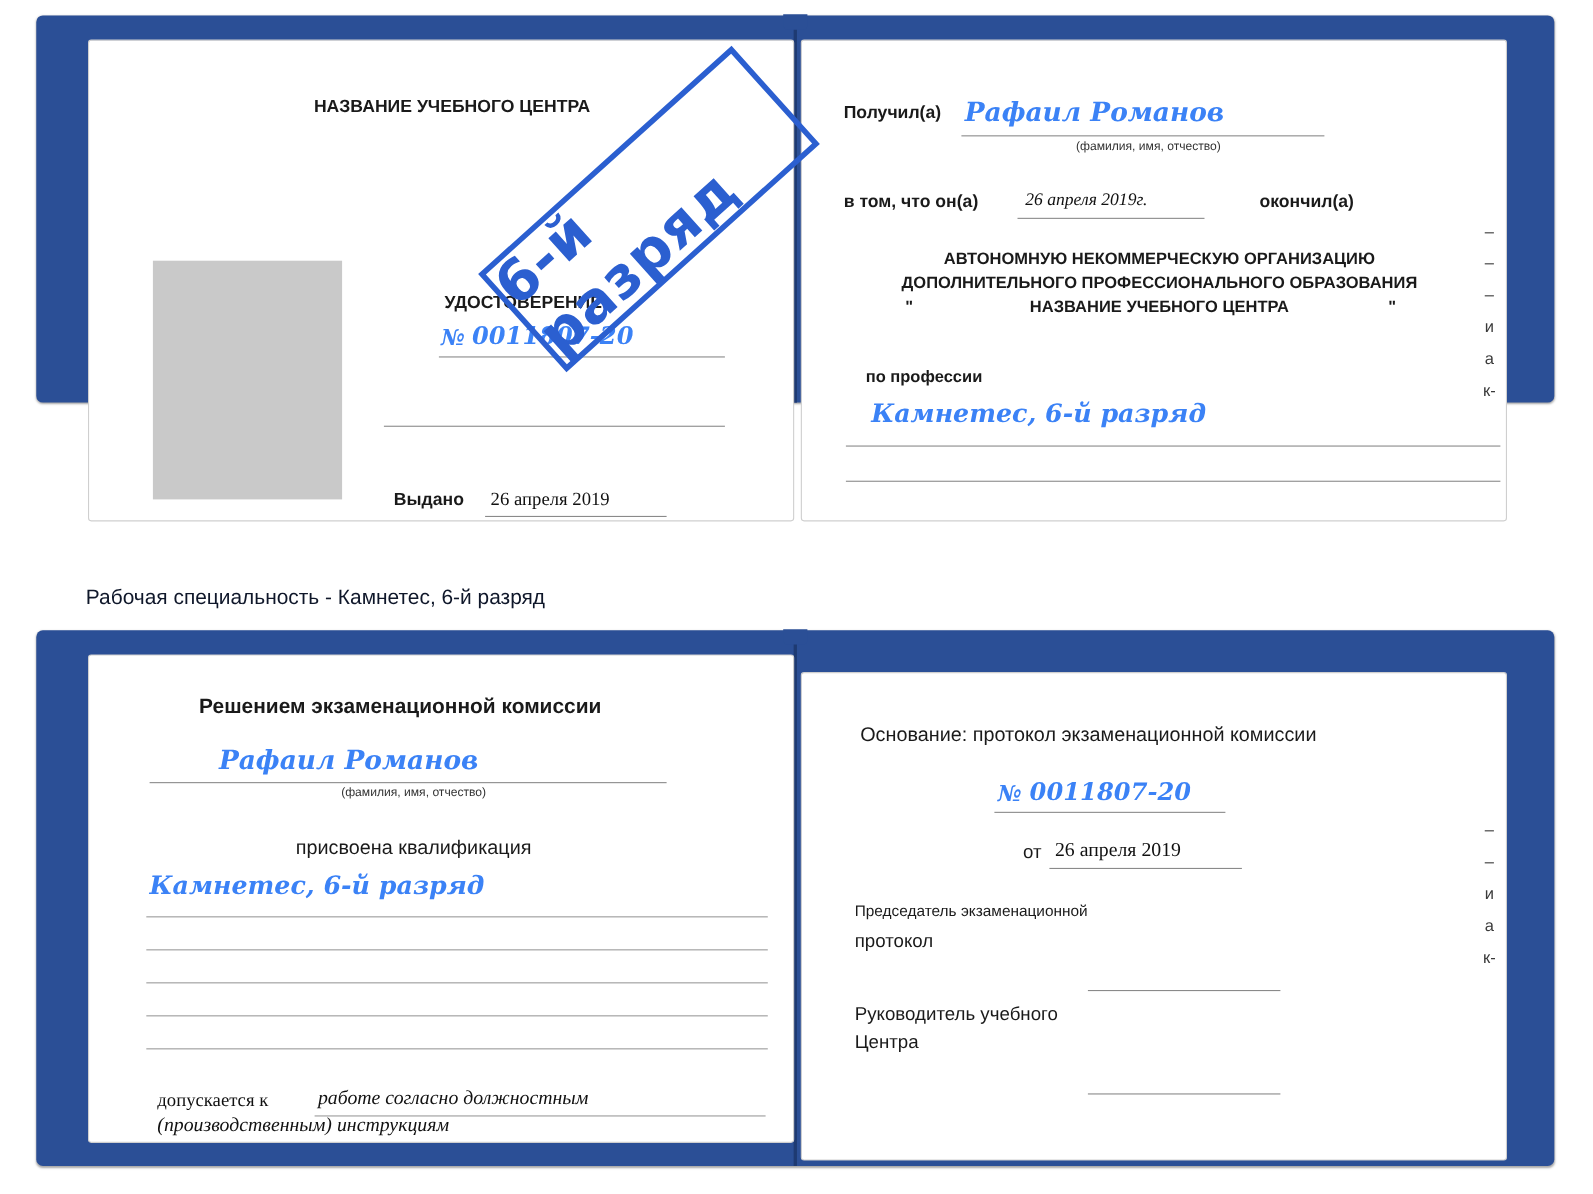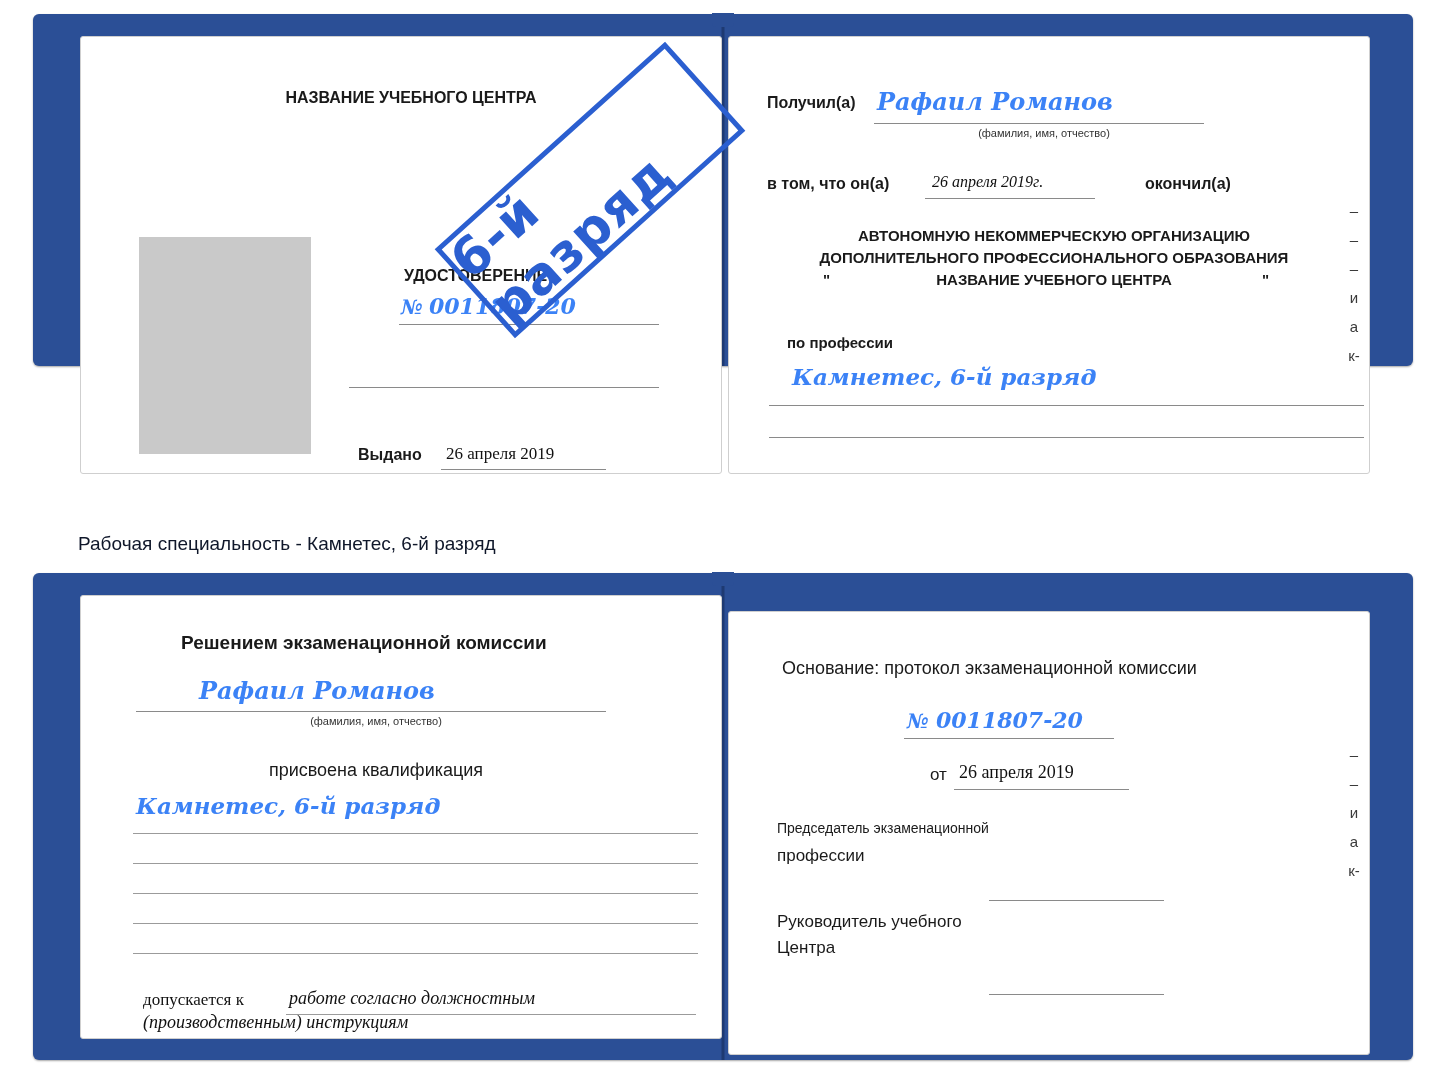--- a/index.html
+++ b/index.html
@@ -206,21 +206,21 @@
 
     <div class="t hand" style="left:178px; top:97px; font-size:20px;">№</div>
     <div class="t hand" style="left:207px; top:95px; font-size:22px;">0011807-20</div>
     <div class="rule" style="left:175px; top:126px; width:210px;"></div>
 
     <div class="t" style="left:201px; top:153px; font-size:17px;">от</div>
     <div class="t type" style="left:230px; top:150px; font-size:18px;">26 апреля 2019</div>
     <div class="rule" style="left:225px; top:177px; width:175px;"></div>
 
     <div class="t" style="left:48px; top:208px; font-size:14px;">Председатель экзаменационной</div>
-    <div class="t" style="left:48px; top:234px; font-size:17px;">профессии</div>
+    <div class="t" style="left:48px; top:234px; font-size:17px;">протокол</div>
     <div class="rule" style="left:260px; top:288px; width:175px;"></div>
 
     <div class="t" style="left:48px; top:300px; font-size:17px;">Руководитель учебного</div>
     <div class="t" style="left:48px; top:326px; font-size:17px;">Центра</div>
     <div class="rule" style="left:260px; top:382px; width:175px;"></div>
   </div>
 </div>
 
 <div class="edge-frag" style="left:1341px; top:740px; line-height:29px;">–
 –

